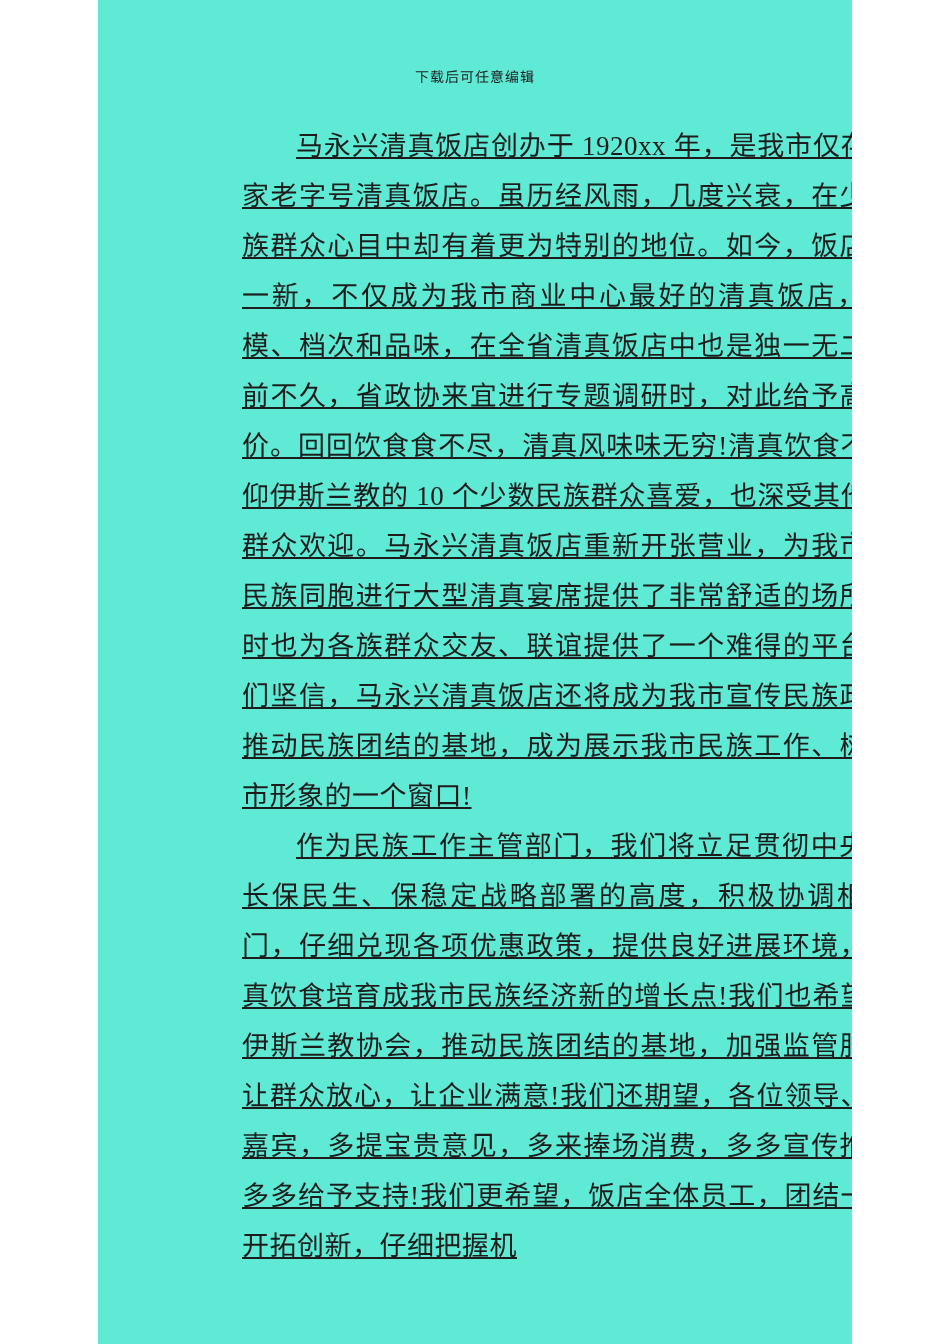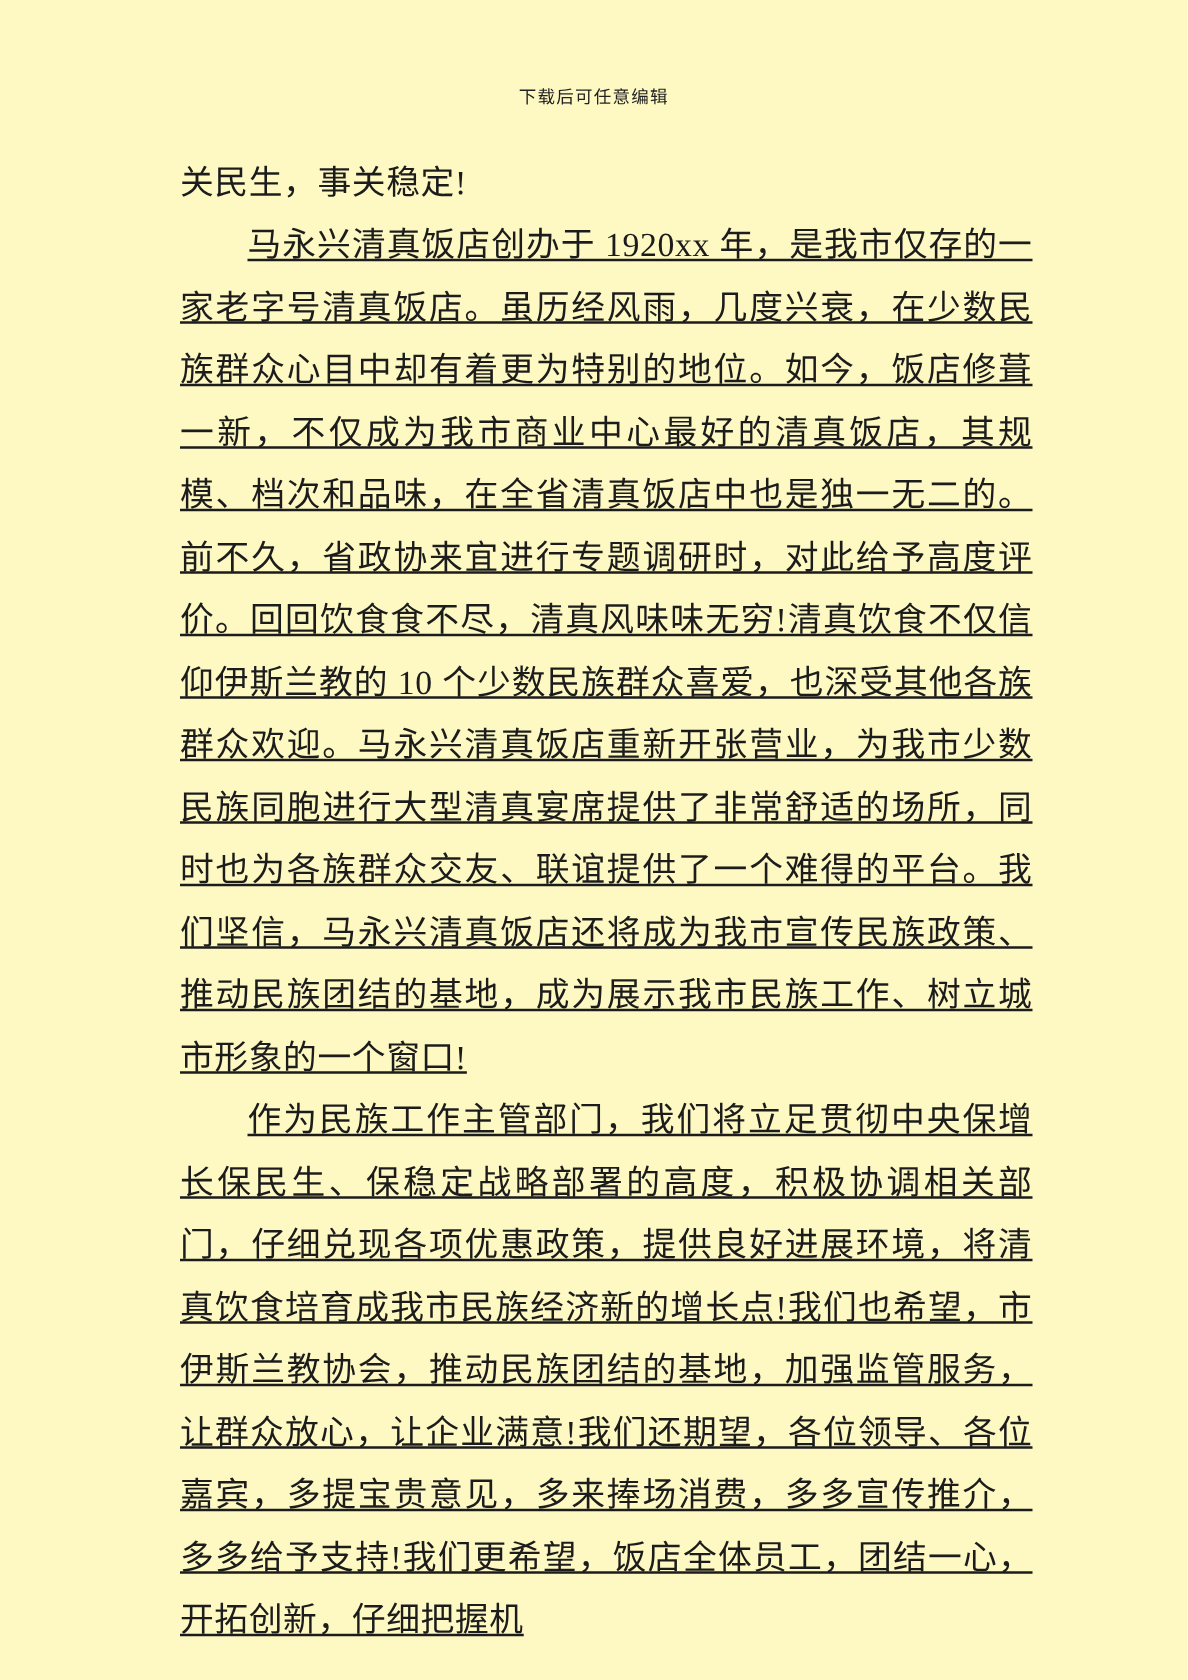--- a/index.html
+++ b/index.html
@@ -2,24 +2,24 @@
 <html lang="zh-CN"><head>
 <meta charset="utf-8">
 <style>
   html, body {
     margin: 0;
     padding: 0;
     background: #ffffff;
   }
   .page {
     position: relative;
-    width: 950px;
+    width: 754px;
     height: 1344px;
     margin: 0 auto;
-    background: #fef9c3;
+    background: #5eead4;
     overflow: hidden;
     font-family: "Liberation Serif", "DejaVu Serif", serif;
     color: #1c1c1c;
   }
   .watermark {
     position: absolute;
     top: 66px;
     left: 0;
     width: 100%;
     text-align: center;
@@ -45,17 +45,16 @@
     text-indent: 2em;
     text-decoration: underline;
   }
 </style>
 </head>
 <body>
 
 <div class="page">
   <div class="watermark">下载后可任意编辑</div>
   <div class="doc-body">
-      <p class="para">关民生，事关稳定!</p>
       <p class="para indent">马永兴清真饭店创办于 1920xx 年，是我市仅存的一家老字号清真饭店。虽历经风雨，几度兴衰，在少数民族群众心目中却有着更为特别的地位。如今，饭店修葺一新，不仅成为我市商业中心最好的清真饭店，其规模、档次和品味，在全省清真饭店中也是独一无二的。前不久，省政协来宜进行专题调研时，对此给予高度评价。回回饮食食不尽，清真风味味无穷!清真饮食不仅信仰伊斯兰教的 10 个少数民族群众喜爱，也深受其他各族群众欢迎。马永兴清真饭店重新开张营业，为我市少数民族同胞进行大型清真宴席提供了非常舒适的场所，同时也为各族群众交友、联谊提供了一个难得的平台。我们坚信，马永兴清真饭店还将成为我市宣传民族政策、推动民族团结的基地，成为展示我市民族工作、树立城市形象的一个窗口!</p>
       <p class="para indent">作为民族工作主管部门，我们将立足贯彻中央保增长保民生、保稳定战略部署的高度，积极协调相关部门，仔细兑现各项优惠政策，提供良好进展环境，将清真饮食培育成我市民族经济新的增长点!我们也希望，市伊斯兰教协会，推动民族团结的基地，加强监管服务，让群众放心，让企业满意!我们还期望，各位领导、各位嘉宾，多提宝贵意见，多来捧场消费，多多宣传推介，多多给予支持!我们更希望，饭店全体员工，团结一心，开拓创新，仔细把握机</p>
     </div>
 </div>
 
 </body></html>

